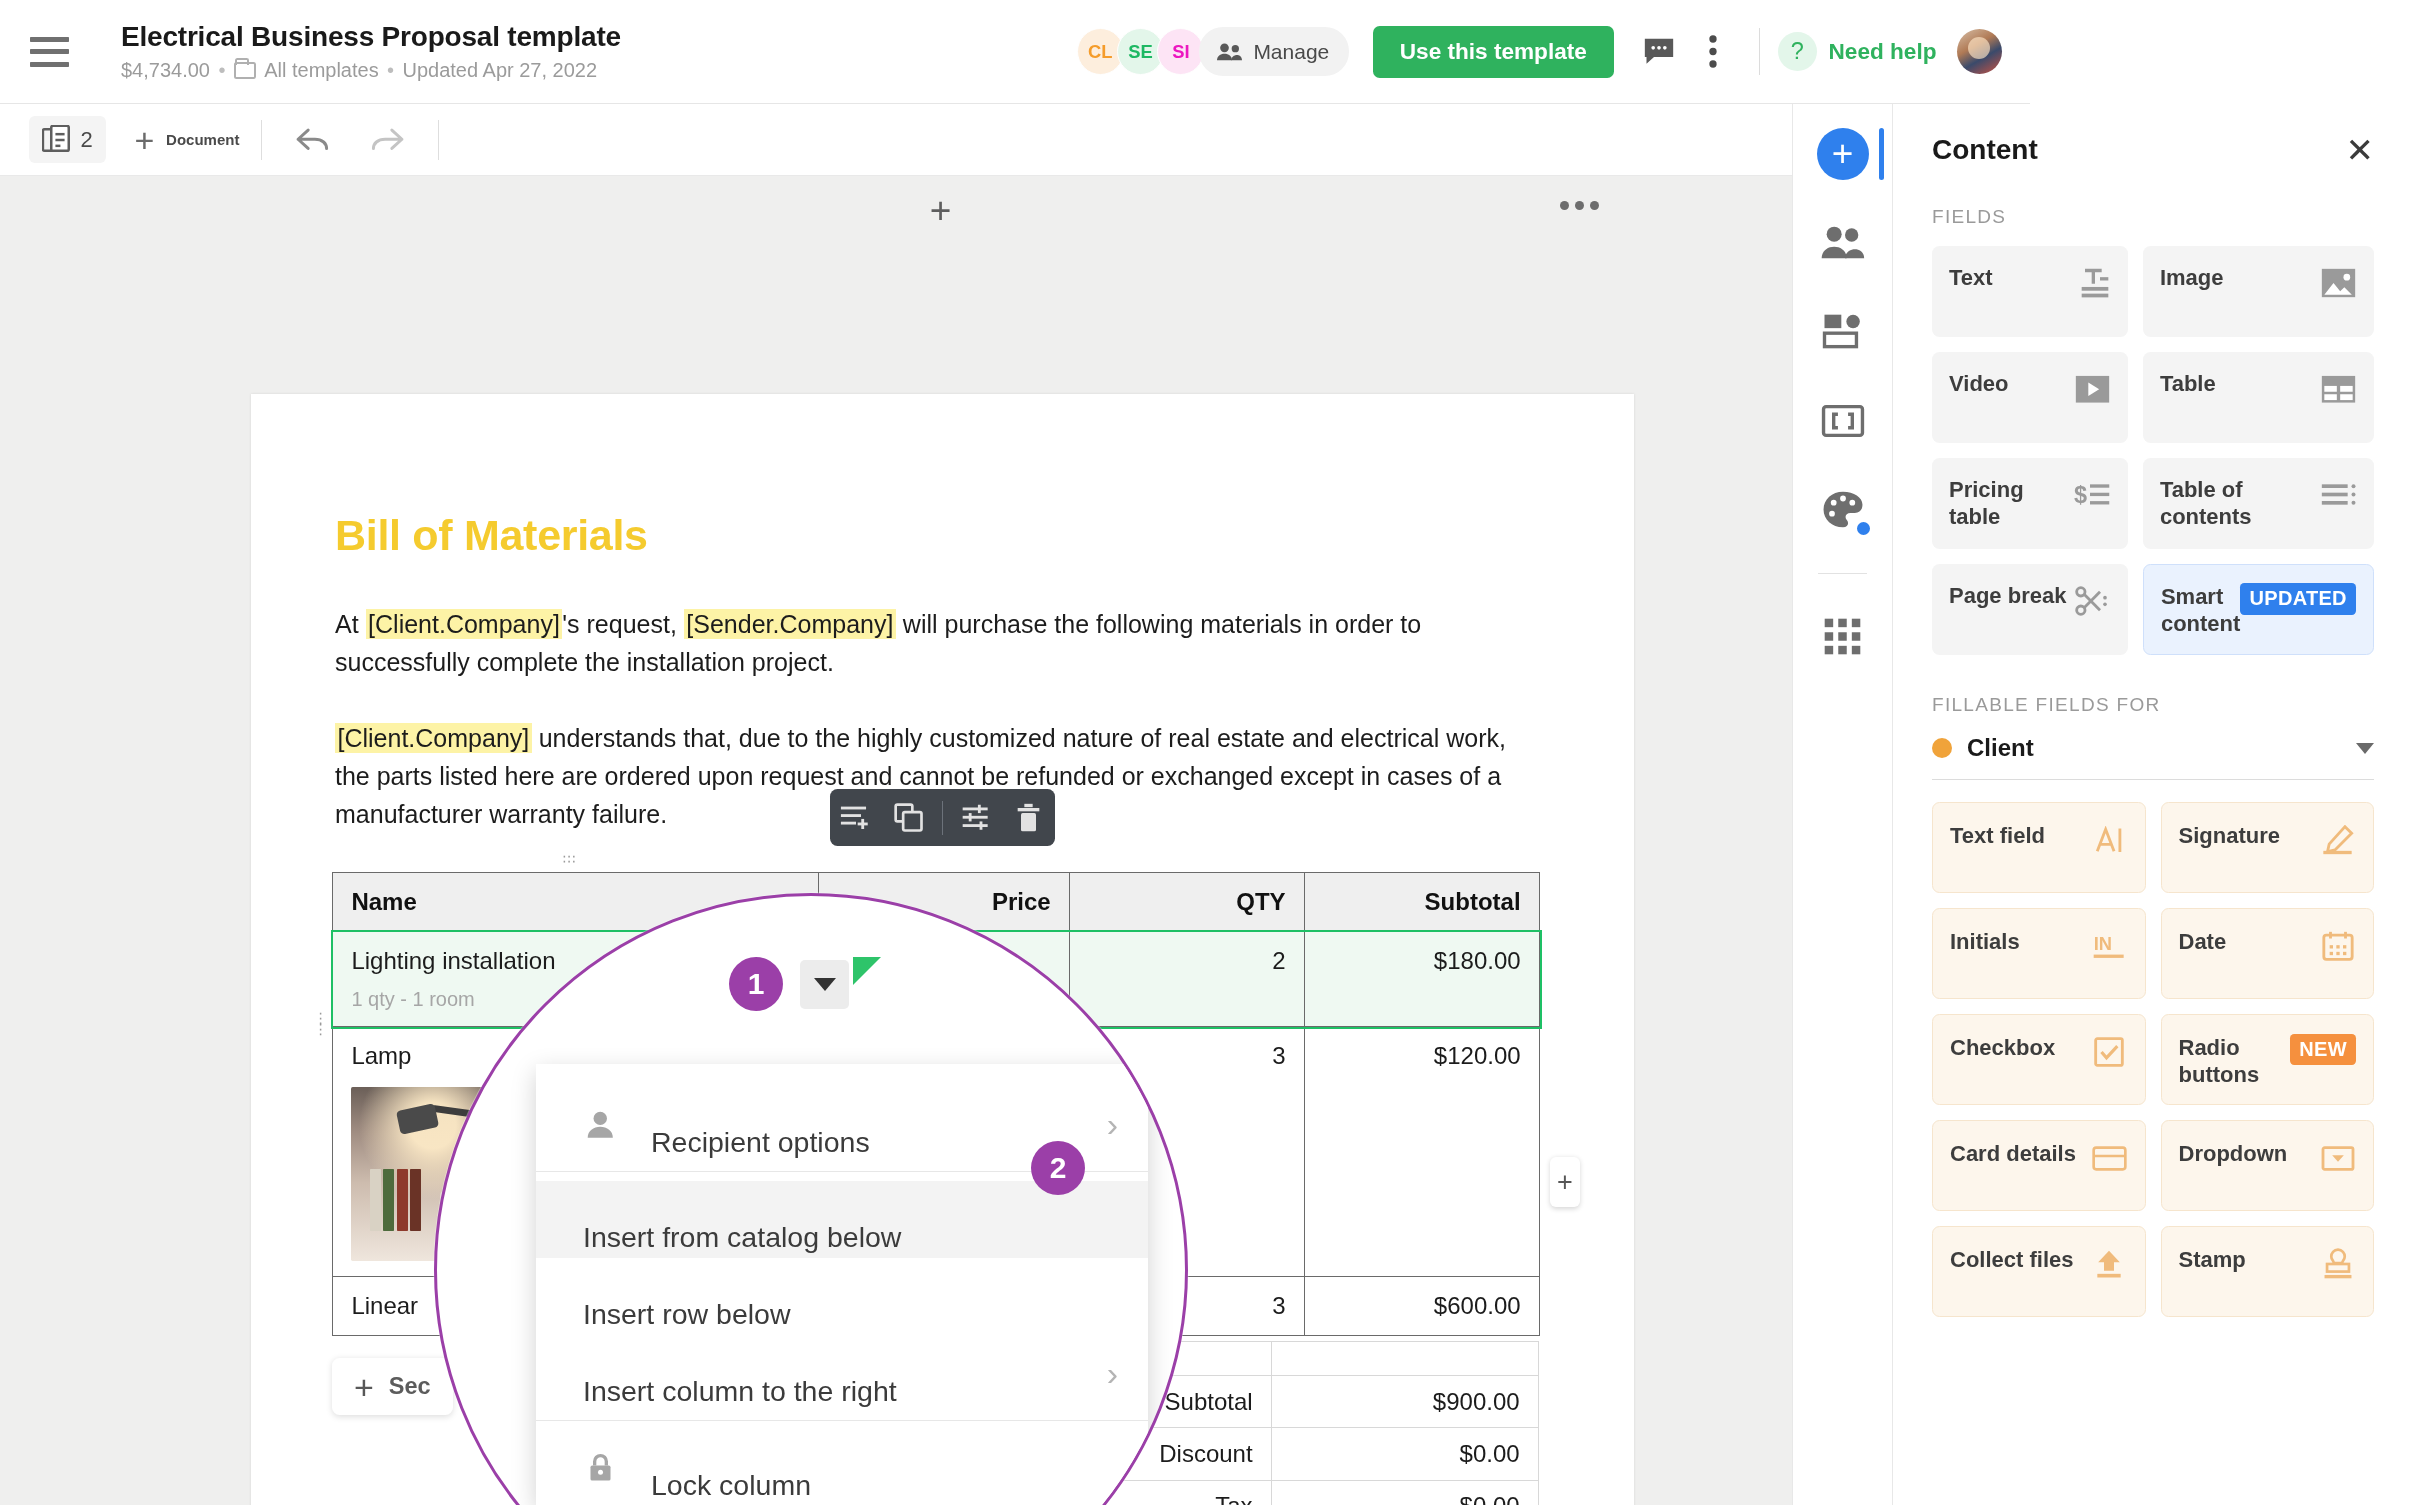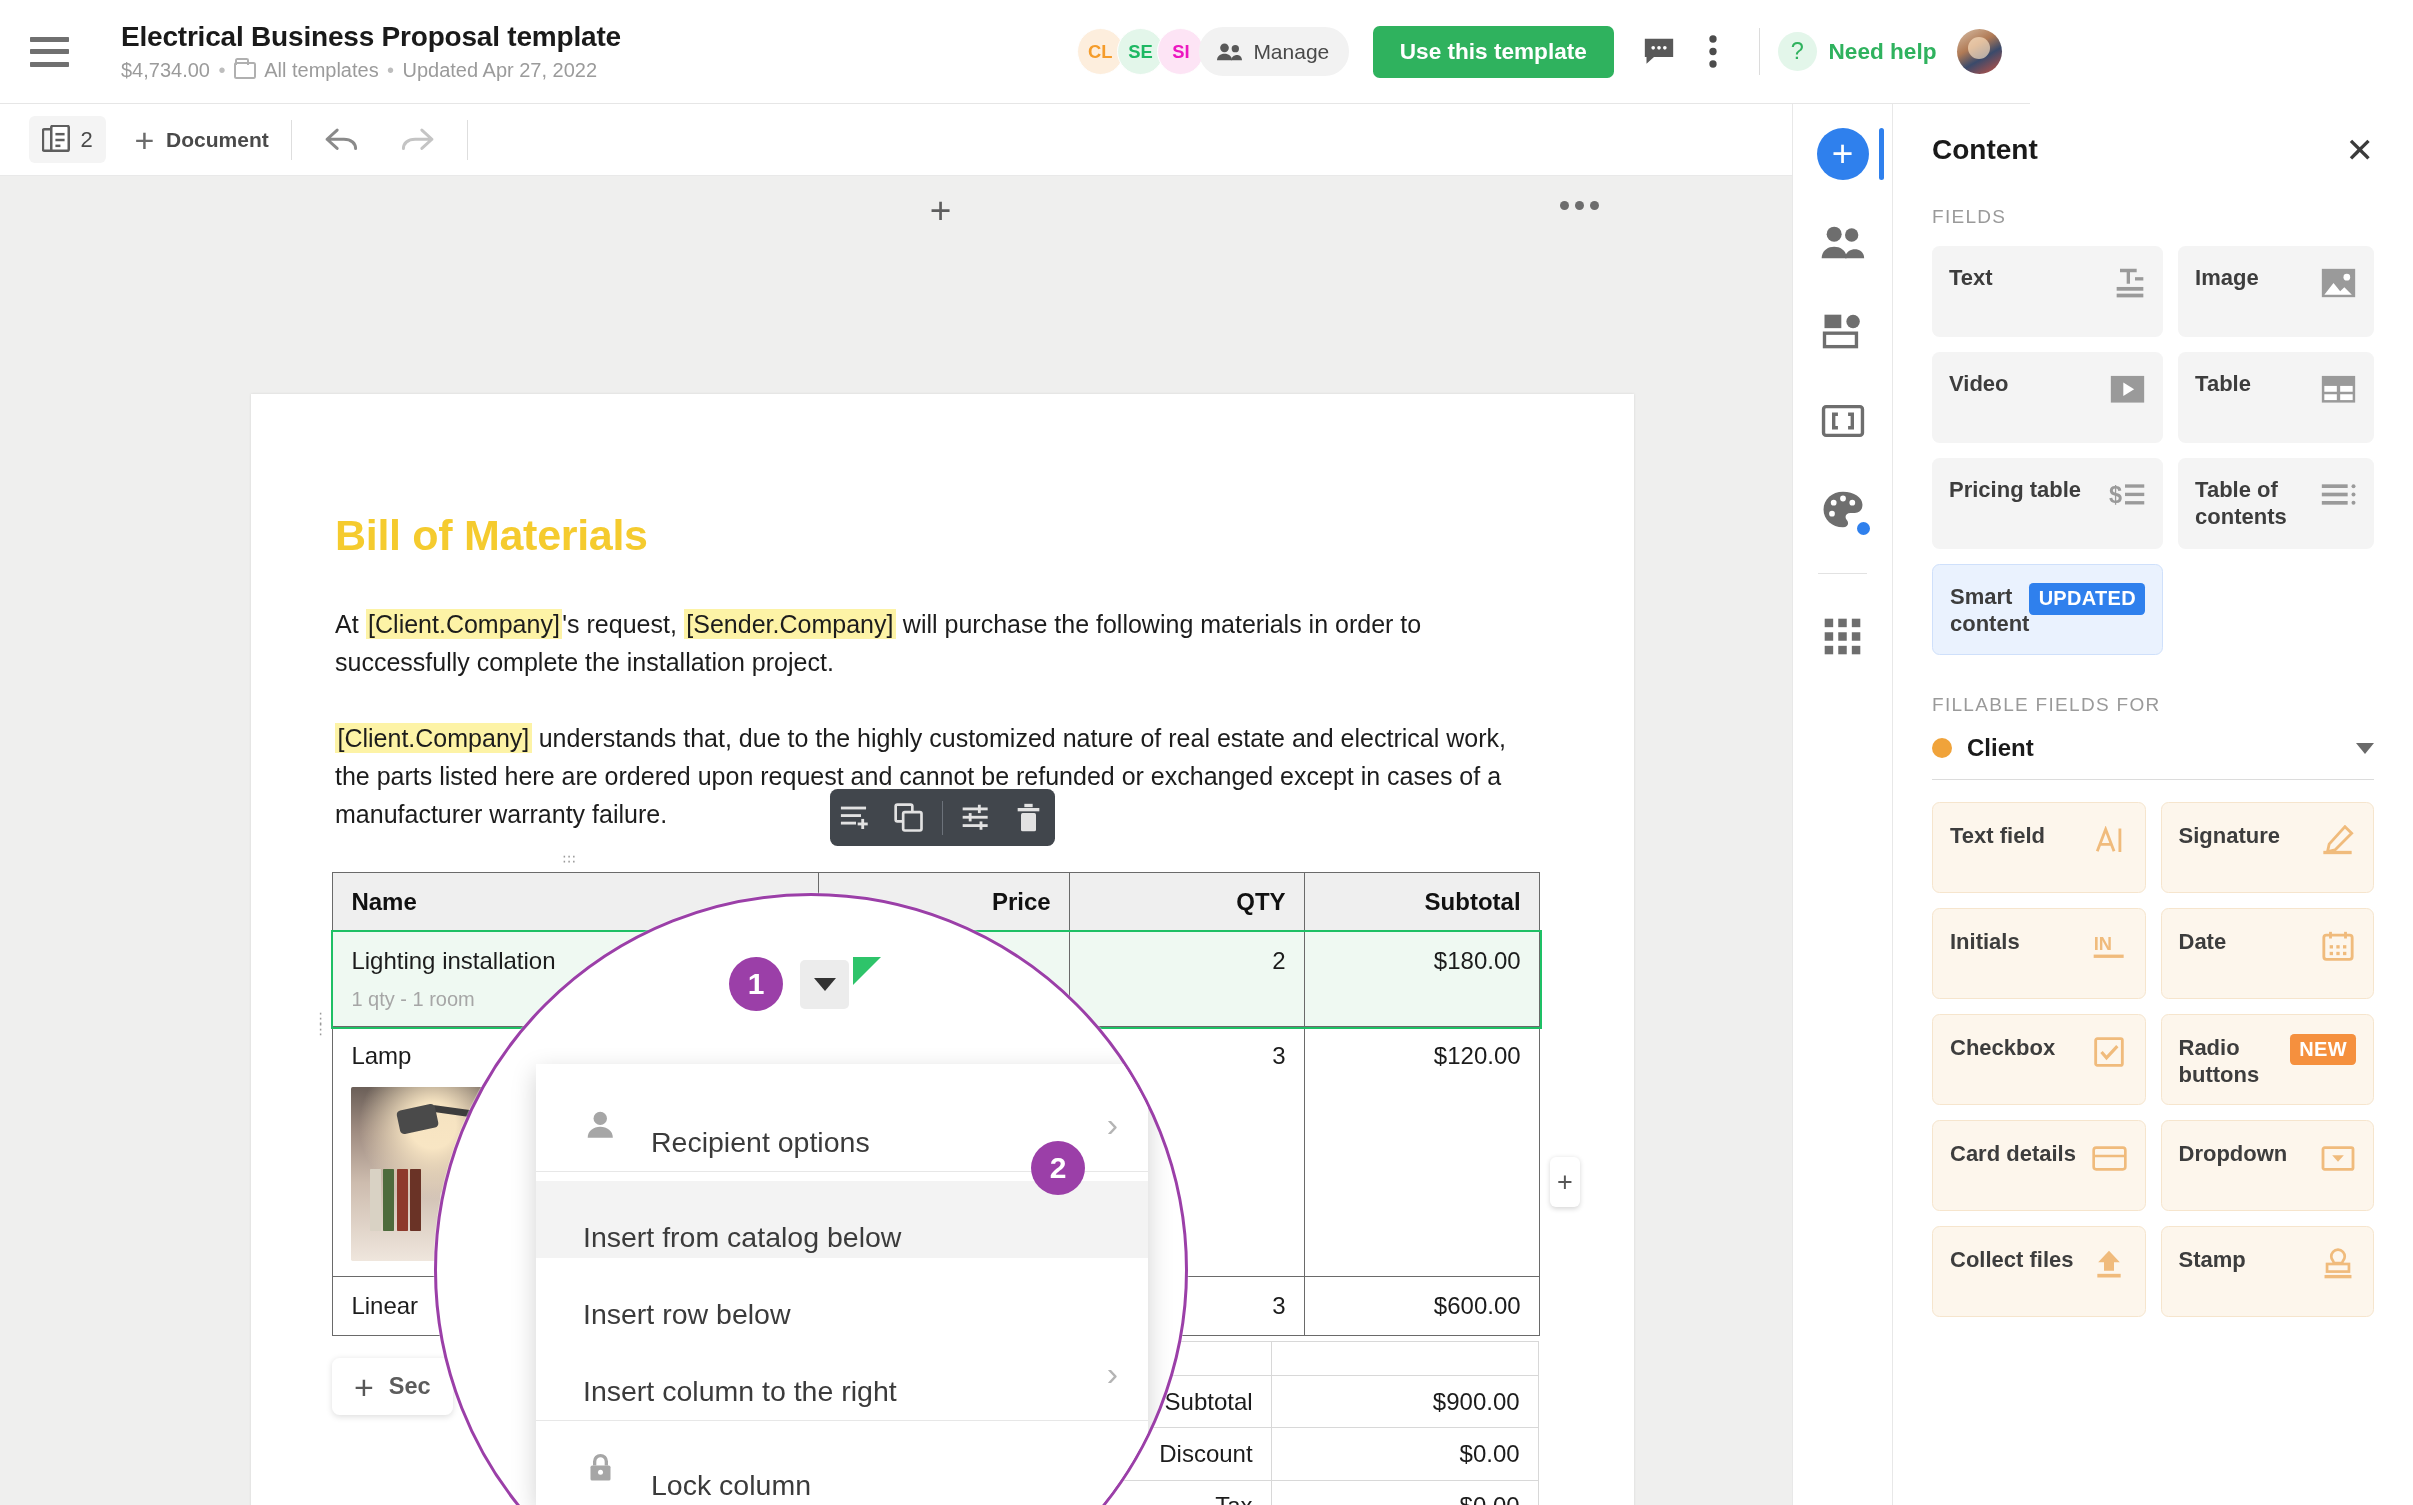--- a/index.html
+++ b/index.html
@@ -63,21 +63,21 @@
     width: 22px; height: 22px; border-radius: 50%; background: rgba(255,230,200,.65); }
 
   
   .toolbar2 { position: absolute; top: 104px; left: 0; width: 1877px; height: 72px;
     background: #fff; border-bottom: 0.8px solid #e9e9e9; display: flex; align-items: center; }
   .pagecount { display: flex; align-items: center; gap: 10px; height: 47px;
     margin-left: 28.5px; padding: 0 13.4px; background: #f4f4f4; border-radius: 5.9px; cursor: pointer; }
   .pagecount .num { font-size: 22px; color: #4a4a4a; font-weight: 400; }
   .add-doc { display: flex; align-items: center; gap: 11.7px; margin-left: 28.5px; cursor: pointer; }
   .add-doc .plus { font-size: 34px; color: #6b6b6b; line-height: 1; font-weight: 300; }
-  .add-doc .lbl { font-size: 21px; color: #4a4a4a; font-weight: 700; }
+  .add-doc .lbl { font-size: 15px; color: #4a4a4a; font-weight: 700; }
   .tb-sep { width: 0.8px; height: 40px; background: #dedede; margin: 0 22px; }
   .undo-redo { display: flex; align-items: center; gap: 23.5px; }
 
   
   .canvas { position: absolute; top: 176px; left: 0; width: 1877px; bottom: 0;
     background: #efefee; overflow: hidden; }
   .page-tools { position: relative; height: 70px; }
   .page-plus { position: absolute; left: 922px; top: 18.4px; width: 37px; height: 37px;
     color: #5e5e5e; font-size: 37px; line-height: 34px; text-align: center;
     font-weight: 300; cursor: pointer; }
@@ -642,20 +642,33 @@
           <svg width="35" height="25" viewBox="0 0 42 30">
             <line x1="1" y1="5" x2="32" y2="5" stroke="#9a9a9a" stroke-width="4.4"></line>
             <line x1="1" y1="15" x2="32" y2="15" stroke="#9a9a9a" stroke-width="4.4"></line>
             <line x1="1" y1="25" x2="32" y2="25" stroke="#9a9a9a" stroke-width="4.4"></line>
             <circle cx="39" cy="5" r="2.4" fill="#9a9a9a"></circle>
             <circle cx="39" cy="15" r="2.4" fill="#9a9a9a"></circle>
             <circle cx="39" cy="25" r="2.4" fill="#9a9a9a"></circle>
           </svg>
         </span>
       </div>
+      <div class="card">
+        <span class="cl">Page break</span>
+        <span class="ci">
+          <svg width="35" height="30" viewBox="0 0 42 36">
+            <circle cx="7" cy="7" r="5" fill="none" stroke="#9a9a9a" stroke-width="3.4"></circle>
+            <circle cx="7" cy="29" r="5" fill="none" stroke="#9a9a9a" stroke-width="3.4"></circle>
+            <line x1="11" y1="10" x2="30" y2="29" stroke="#9a9a9a" stroke-width="3.4"></line>
+            <line x1="11" y1="26" x2="30" y2="7" stroke="#9a9a9a" stroke-width="3.4"></line>
+            <circle cx="36" cy="14" r="2.2" fill="#9a9a9a"></circle>
+            <circle cx="36" cy="22" r="2.2" fill="#9a9a9a"></circle>
+          </svg>
+        </span>
+      </div>
       <div class="card smart">
         <span class="cl">Smart content</span>
         <span class="pill pill-updated">UPDATED</span>
       </div>
     </div>
 
     <div class="sec-label">FILLABLE FIELDS FOR</div>
     <div class="field-sel">
       <span class="dot-client"></span>
       <span class="nm">Client</span>

